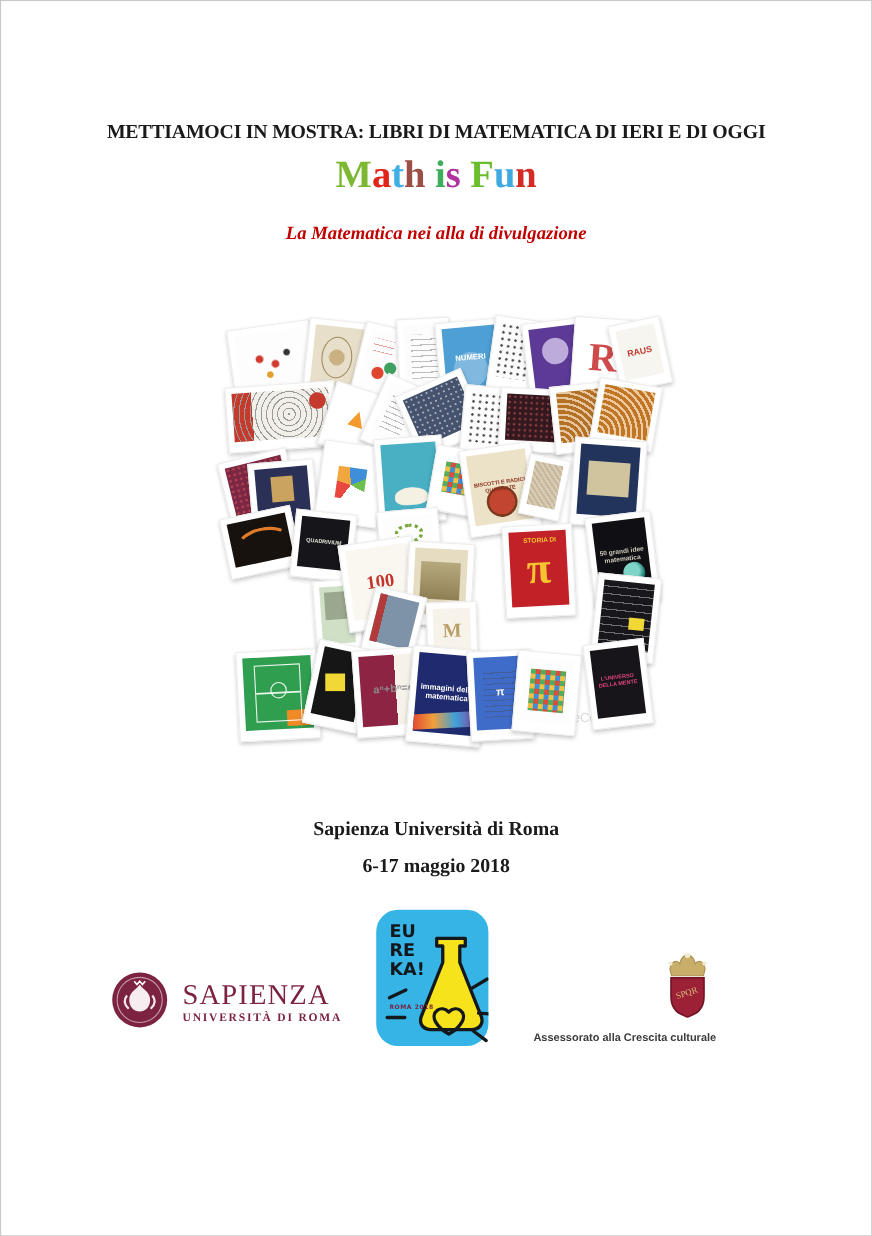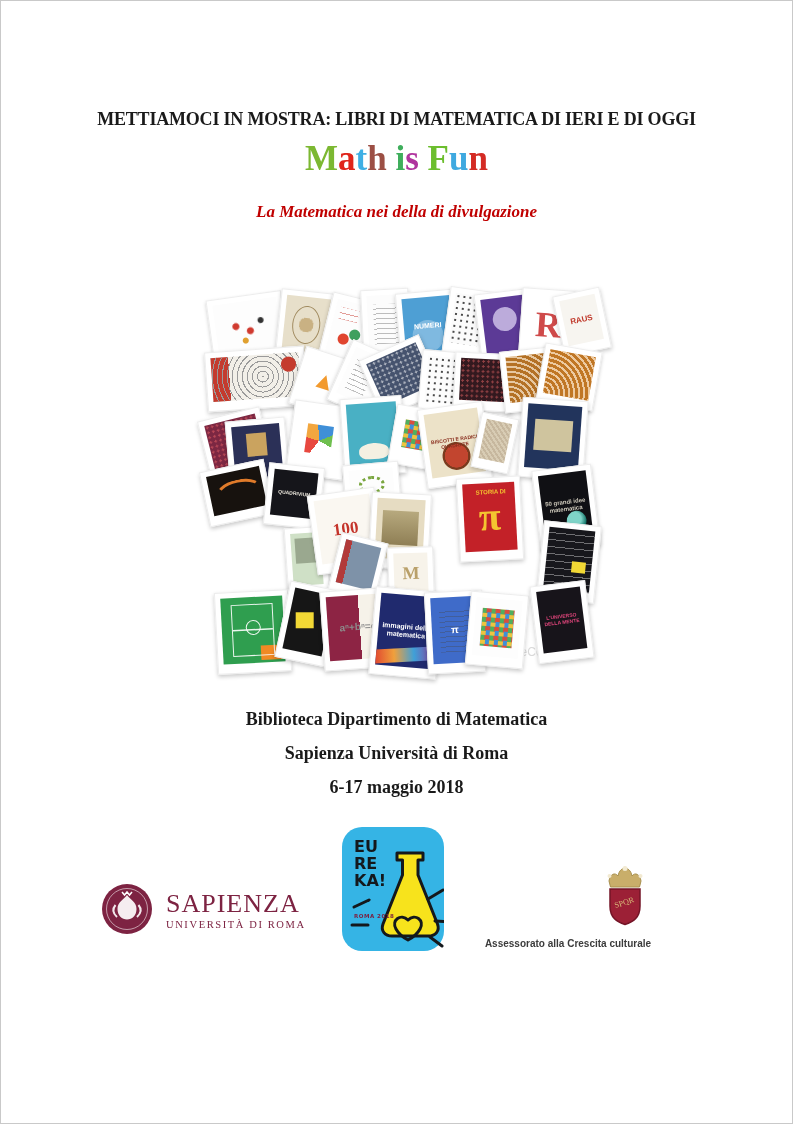--- a/index.html
+++ b/index.html
@@ -92,42 +92,42 @@
       border:1.5px solid rgba(255,255,255,.9);border-radius:50%;}
 
   
   .footline{position:absolute;left:0;width:100%;text-align:center;font-size:18px;font-weight:700;color:var(--ink,#1a1a1a);}
   .f1{top:708px;} .f2{top:742px;} .f3{top:776px;}
 
   
   .sapienza{position:absolute;left:100px;top:882px;display:flex;align-items:center;gap:13px;}
   .sapienza .words{display:flex;flex-direction:column;line-height:1;}
   .sap-word{font-size:26px;letter-spacing:1px;color:var(--sapienza,#7d2342);font-weight:500;}
-  .sap-sub{font-size:10.5px;letter-spacing:1.6px;color:var(--sapienza,#7d2342);margin-top:3px;}
+  .sap-sub{font-size:10.5px;letter-spacing:1.6px;color:var(--sapienza,#7d2342);margin-top:3px;font-weight:bold;}
   .eureka{position:absolute;left:341px;top:826px;width:102px;height:124px;border-radius:20px;
           background:var(--eureka,#35b4e5);}
   .eureka .ewords{position:absolute;left:12px;top:12px;z-index:2;
           font-family:"DejaVu Sans",sans-serif;font-weight:700;color:#14181c;font-size:16px;line-height:1.05;}
   .eureka .eyear{position:absolute;left:12px;top:86px;z-index:2;font-family:"DejaVu Sans",sans-serif;
           font-weight:700;font-size:5.5px;letter-spacing:.5px;color:#7c1f3f;}
   .eureka svg{position:absolute;inset:0;}
   .roma{position:absolute;left:486px;top:878px;}
   .roma-word{font-size:37px;letter-spacing:5px;color:var(--roma,#9c2036);line-height:1;}
   .roma-crest{position:absolute;left:600px;top:862px;}
   .roma-sub{position:absolute;left:478px;top:937px;width:178px;text-align:center;
             font-family:"Liberation Sans",sans-serif;font-size:10px;font-weight:600;color:#3c3c3c;}
 </style>
 </head>
 <body>
 
 <div class="page" style="--ink: #1a1a1a; --tagline: #c00000; --sapienza: #7d2342; --roma: #9c2036; --eureka: #35b4e5;">
 
   <div class="title">METTIAMOCI IN MOSTRA: LIBRI DI MATEMATICA DI IERI E DI OGGI</div>
   <div class="funline"><span style="color: rgb(124, 184, 50);">M</span><span style="color: rgb(224, 37, 27);">a</span><span style="color: rgb(63, 175, 228);">t</span><span style="color: rgb(156, 79, 68);">h</span><span> </span><span style="color: rgb(63, 174, 92);">i</span><span style="color: rgb(176, 52, 158);">s</span><span> </span><span style="color: rgb(108, 190, 46);">F</span><span style="color: rgb(63, 169, 224);">u</span><span style="color: rgb(212, 43, 36);">n</span></div>
-  <div class="tagline">La Matematica nei della di divulgazione</div>
+  <div class="tagline">La Matematica nei alla di divulgazione</div>
 
   <div class="collage">
     <div class="watermark">ShapeCollage.com</div>
   <div class="tile" style="left: 6px; top: 6px; transform: rotate(-8deg); z-index: 1;">
         <div class="cover figs" style="width: 64px; height: 54px; background-color: rgb(253, 253, 253);"></div>
       </div>
       <div class="tile" style="left: 74px; top: 2px; transform: rotate(6deg); z-index: 2;">
         <div class="cover vitr" style="width: 44px; height: 56px; background-color: rgb(231, 223, 202);"></div>
       </div>
       <div class="tile" style="left: 120px; top: 8px; transform: rotate(14deg); z-index: 3;">
@@ -277,21 +277,20 @@
       <div class="tile" style="left: 264px; top: 304px; transform: rotate(5deg); z-index: 42;">
         <div class="cover mosaic" style="width: 46px; height: 58px; background-color: rgb(253, 253, 253);"></div>
       </div>
       <div class="tile" style="left: 330px; top: 294px; transform: rotate(-7deg); z-index: 43;">
         <div class="cover " style="width: 44px; height: 62px; background-color: rgb(23, 20, 26);">
           <span style="color: rgb(224, 69, 123); font-size: 5px;">L'UNIVERSO DELLA MENTE</span>
         </div>
       </div>
     </div>
 
-  <div class="footline f1">Biblioteca Dipartimento di Matematica</div>
   <div class="footline f2">Sapienza Università di Roma</div>
   <div class="footline f3">6-17 maggio 2018</div>
 
   <div class="sapienza">
     <span>
       <svg width="52" height="52" viewBox="0 0 52 52">
         <circle cx="26" cy="26" r="25" fill="#7d2342"></circle>
         <circle cx="26" cy="26" r="20.5" fill="none" stroke="rgba(255,255,255,.55)" stroke-width="1"></circle>
         <path d="M26 12 c-3.5 5-9.5 7-9.5 14 c0 6.5 4.5 10.5 9.5 10.5 s9.5-4 9.5-10.5 c0-7-6-9-9.5-14z" fill="#ffffff" opacity="0.92"></path>
         <path d="M14.5 22 q-5 6 1.5 12 M37.5 22 q5 6-1.5 12" stroke="#ffffff" stroke-width="2" fill="none" opacity="0.9"></path>

